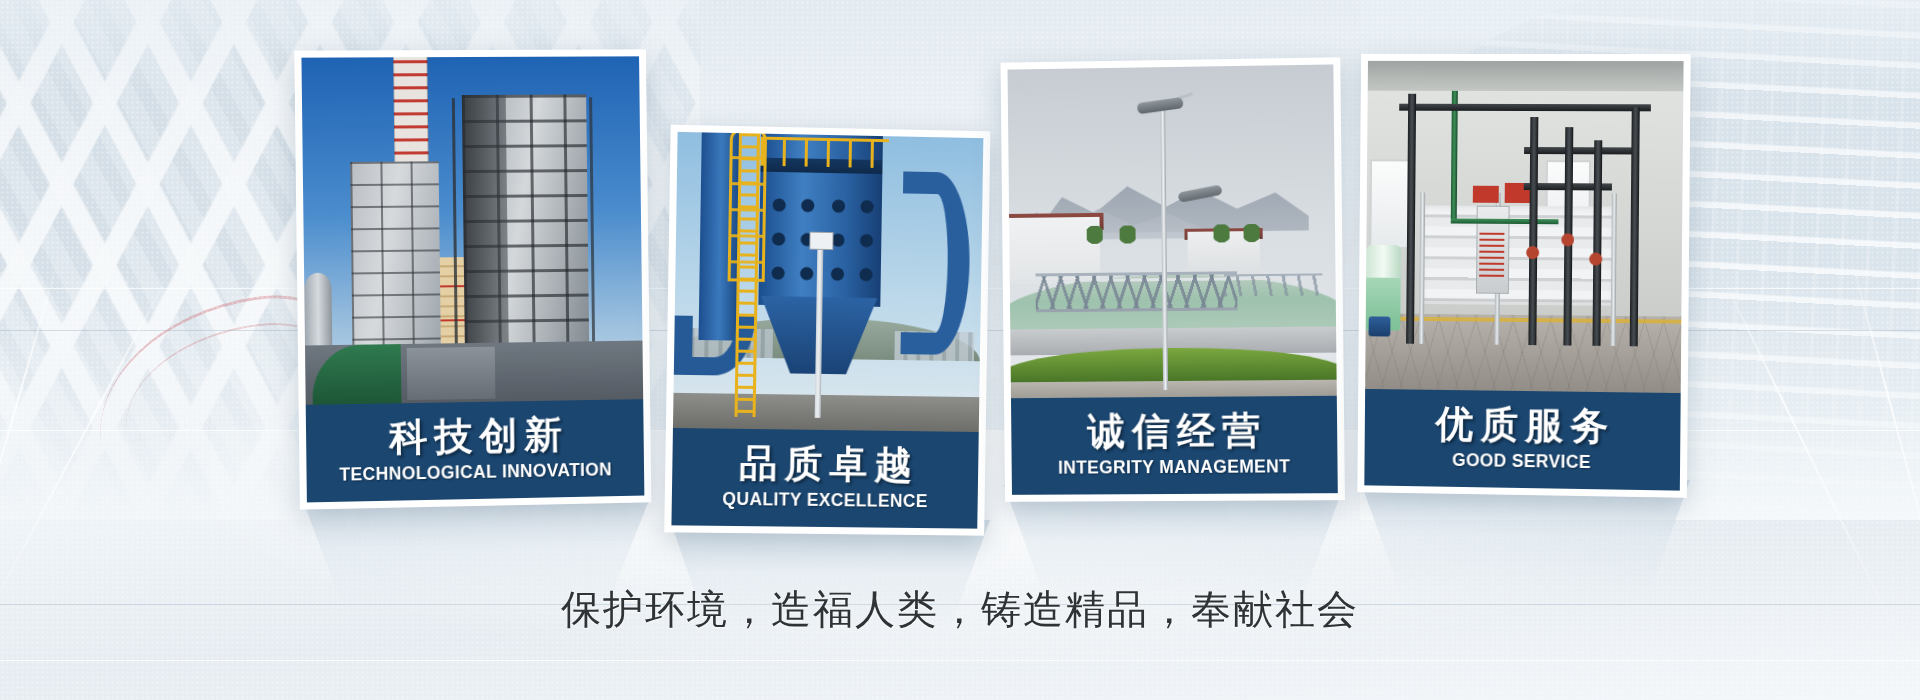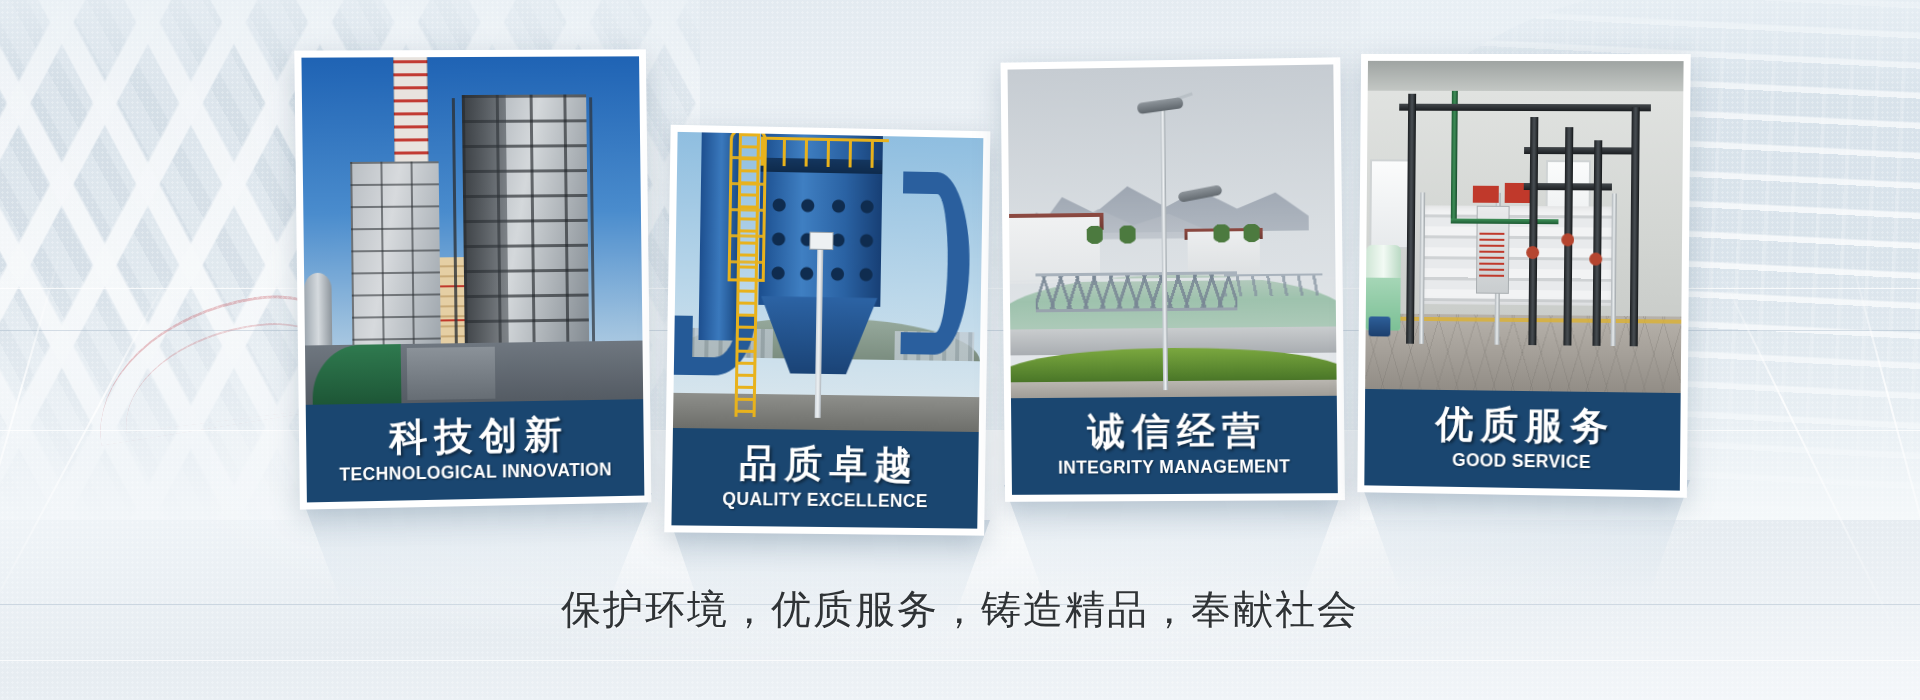--- a/index.html
+++ b/index.html
@@ -561,15 +561,15 @@
         <div class="p4-pump"></div>
       </div>
       <div class="caption">
         <div class="caption-cn">优质服务</div>
         <div class="caption-en">GOOD SERVICE</div>
       </div>
     </div>
 
   </div>
 
-  <div class="tagline">保护环境，优质服务，铸造精品，奉献社会</div>
+  <div class="tagline">保护环境，造福人类，铸造精品，奉献社会</div>
 
 </div>
 
 </body></html>

